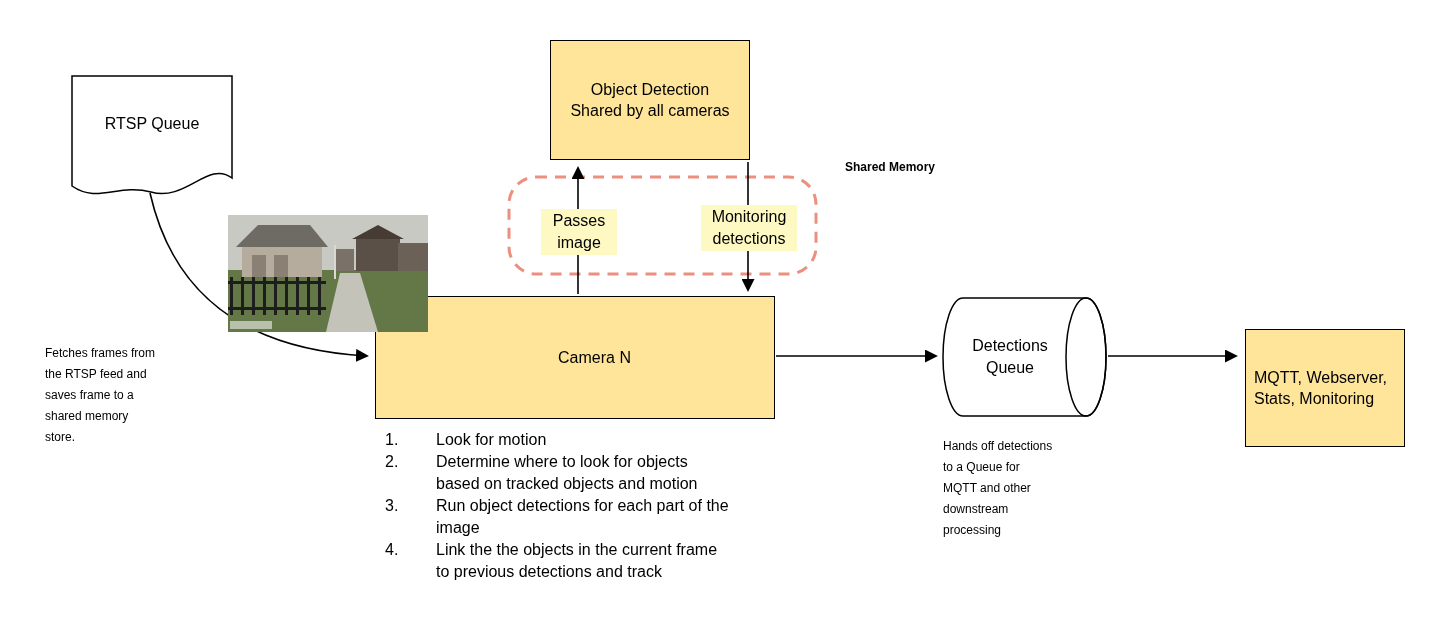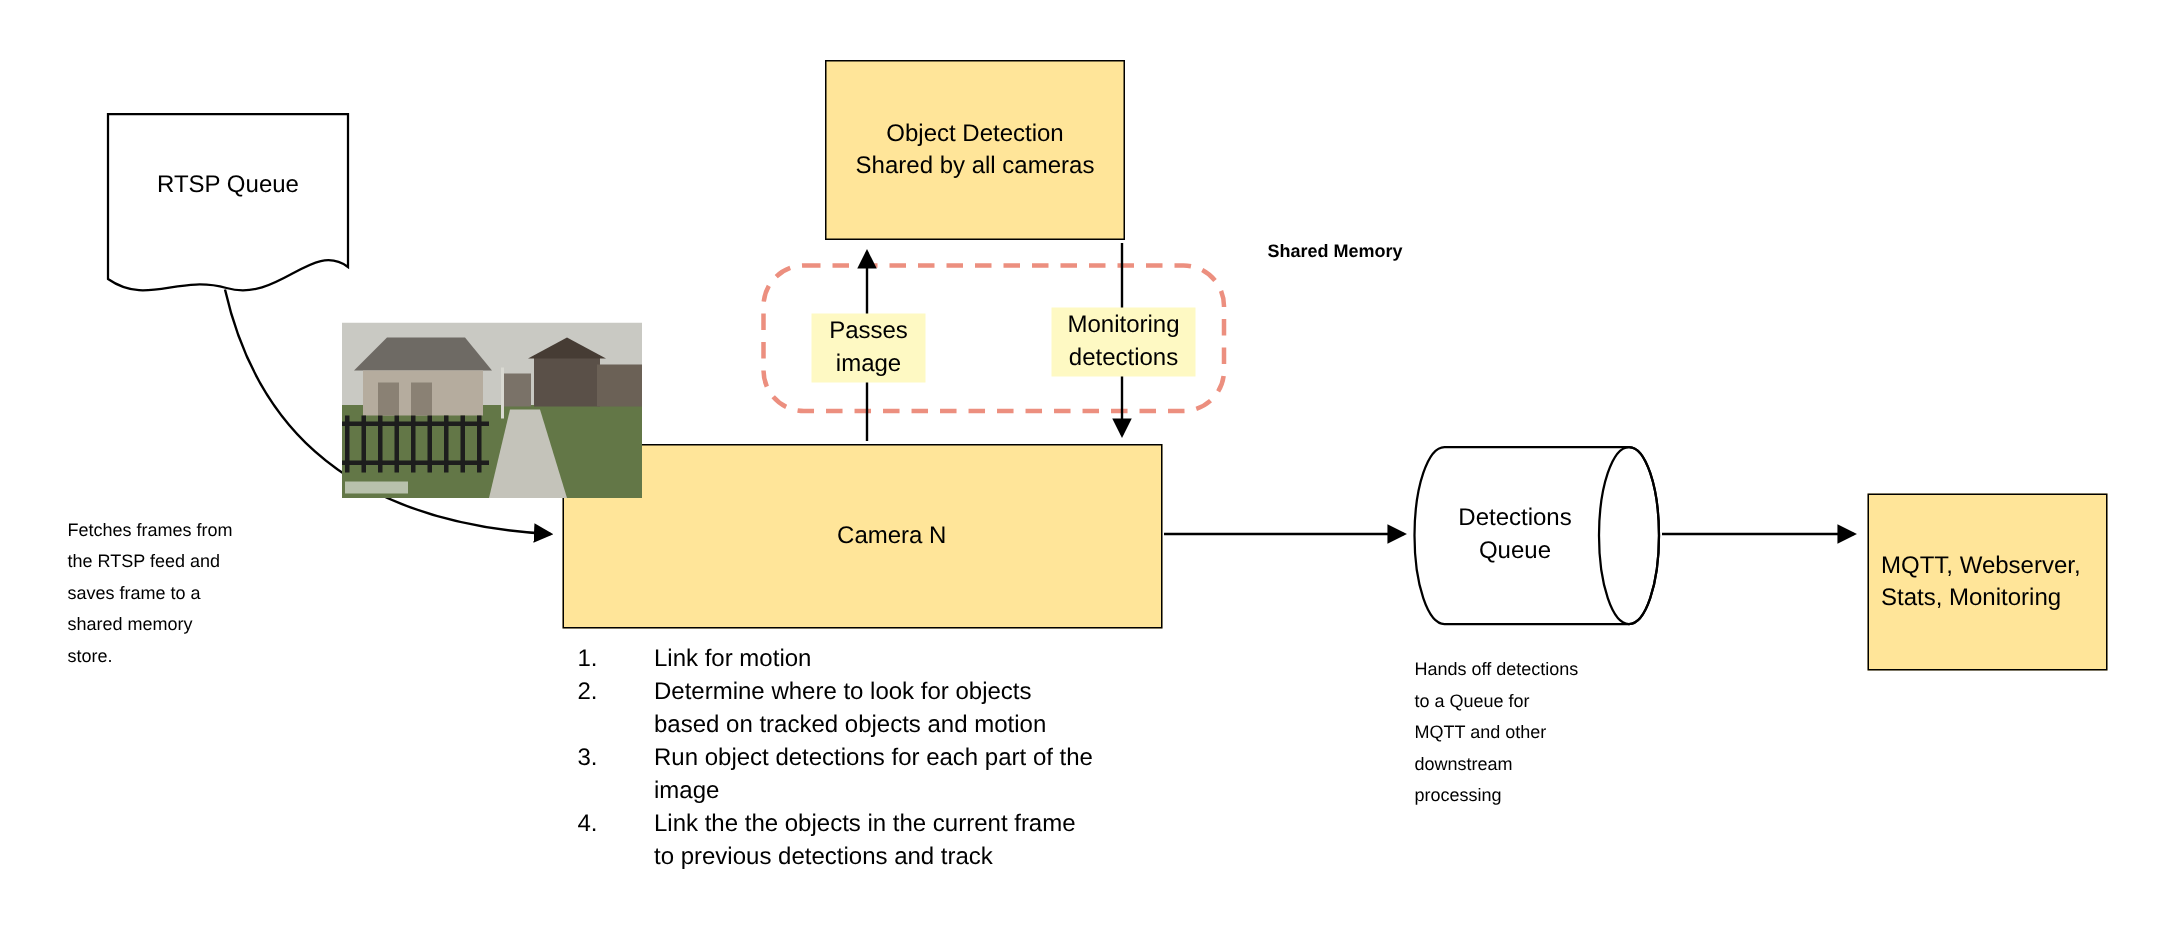--- a/index.html
+++ b/index.html
@@ -114,21 +114,21 @@
 
   <div id="hands-off-note" class="note">Hands off detections
 to a Queue for
 MQTT and other
 downstream
 processing</div>
 
   <div id="steps">
     <div class="step">
       <span class="step-num">1.</span>
-      <span class="step-text">Link for motion</span>
+      <span class="step-text">Look for motion</span>
     </div>
     <div class="step">
       <span class="step-num">2.</span>
       <span class="step-text">Determine where to look for objects
 based on tracked objects and motion</span>
     </div>
     <div class="step">
       <span class="step-num">3.</span>
       <span class="step-text">Run object detections for each part of the
 image</span>

